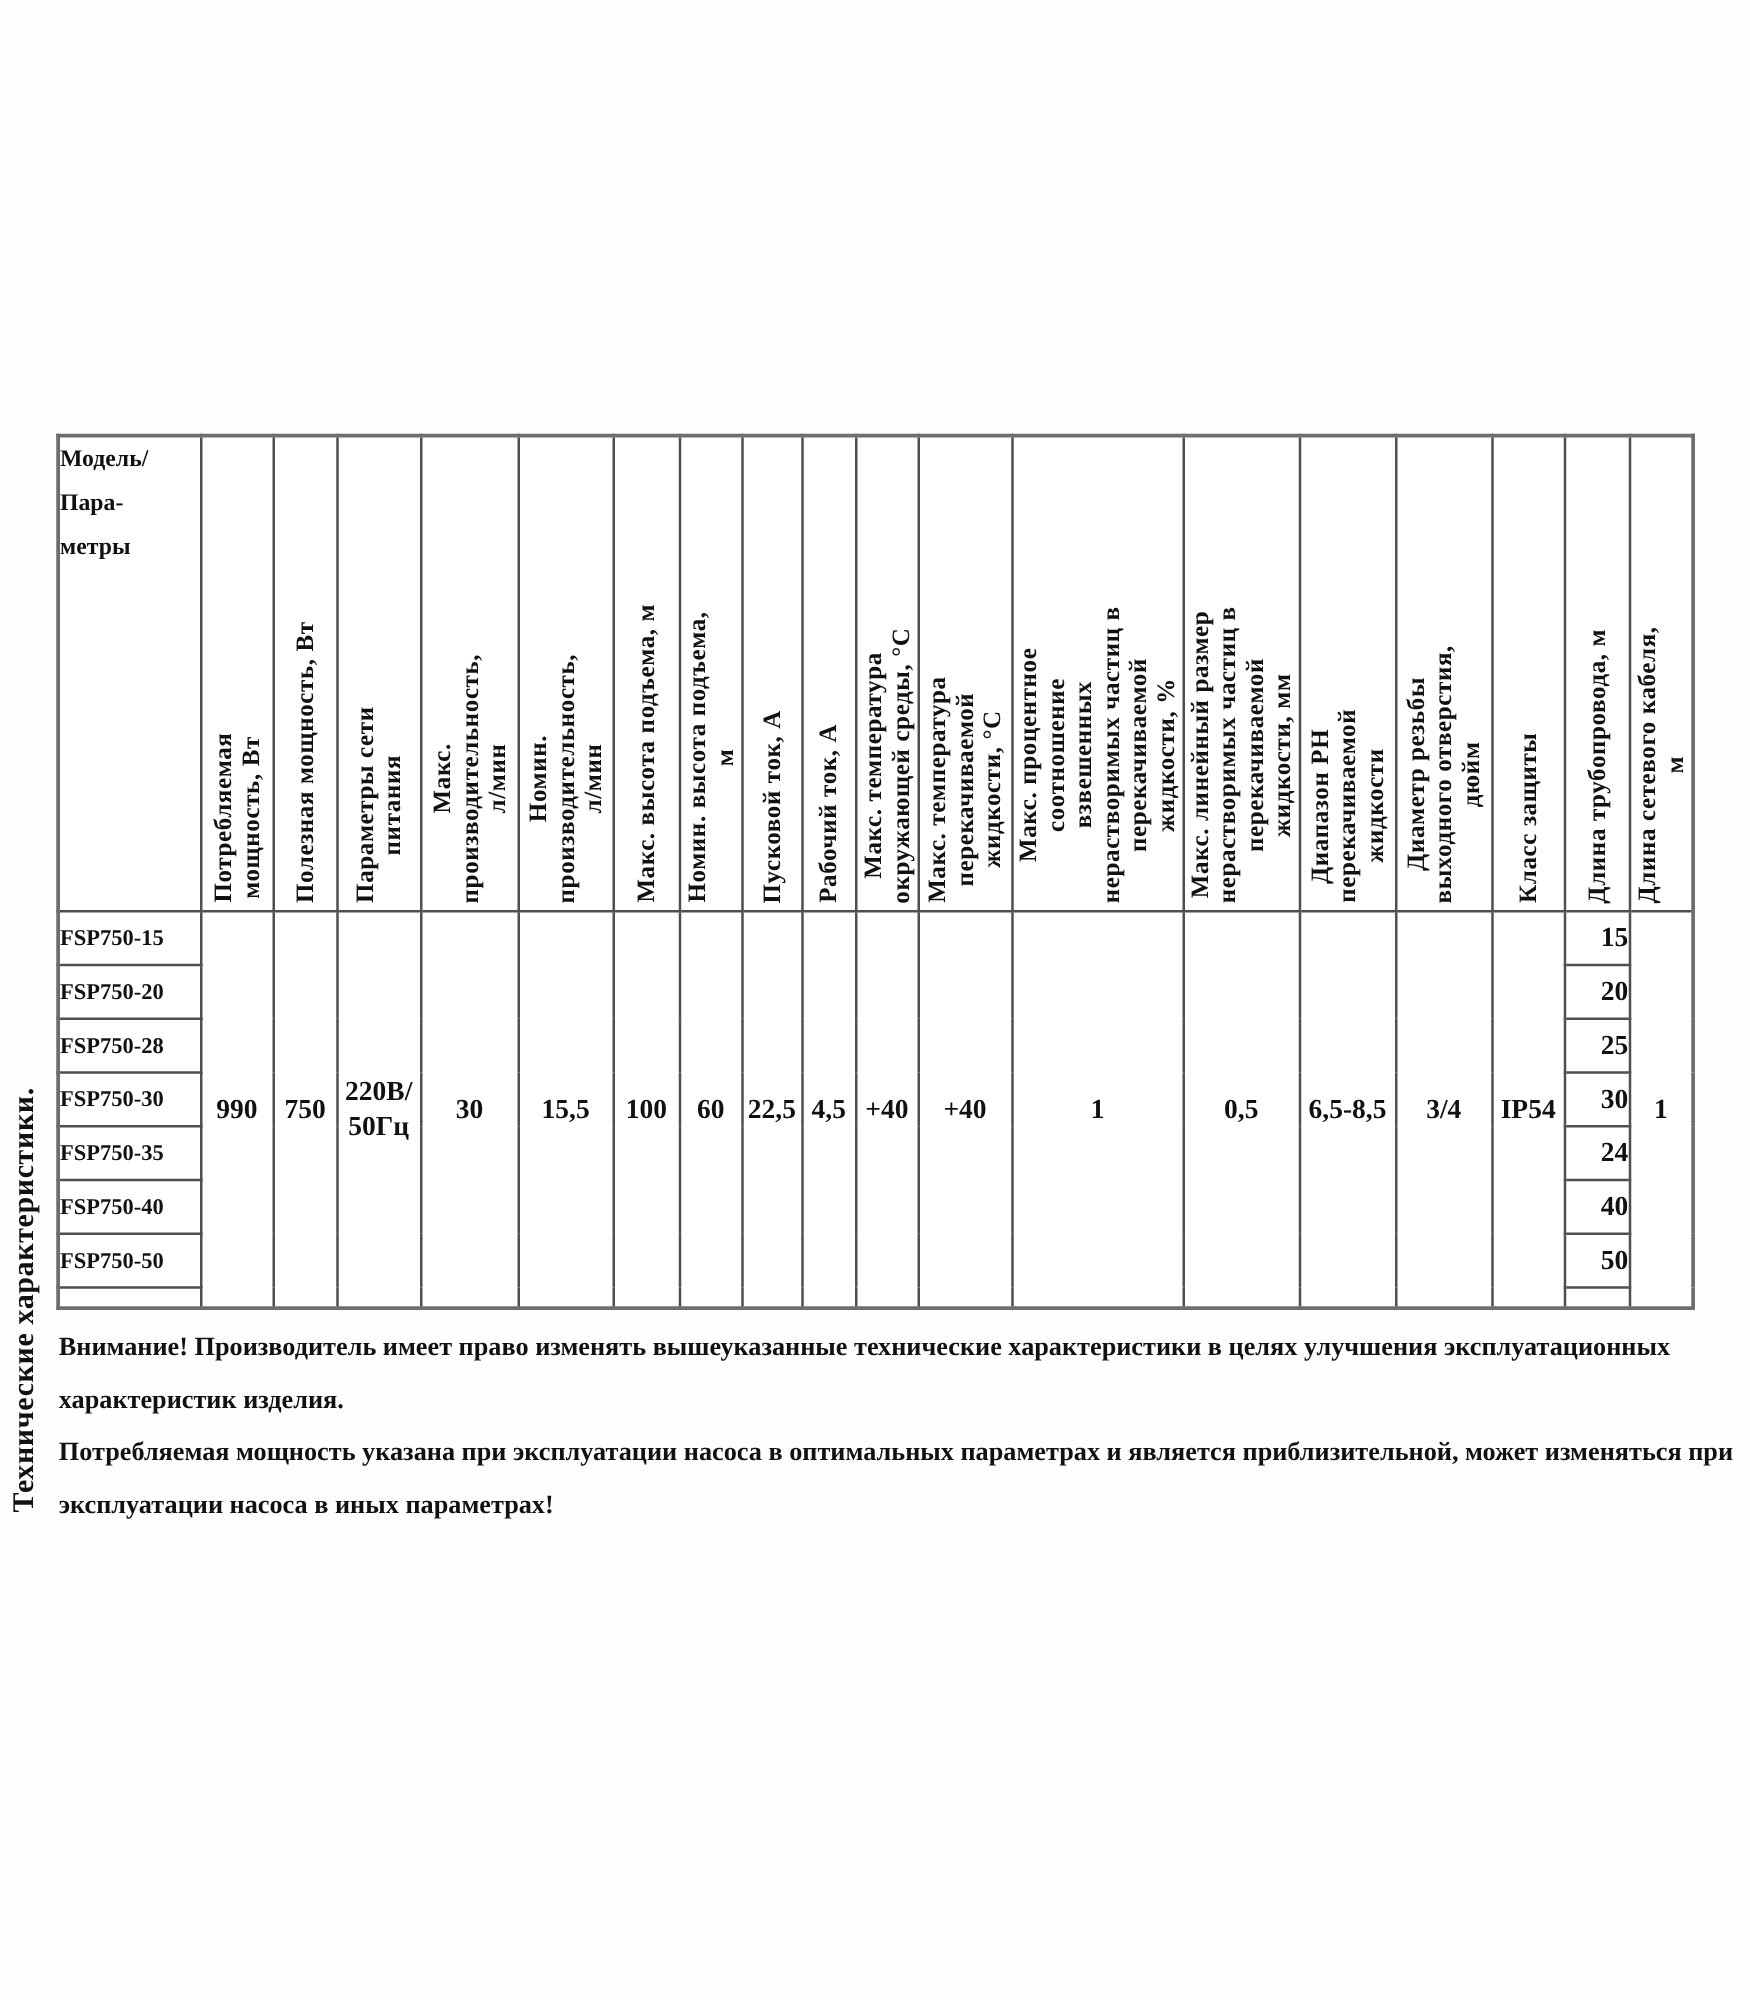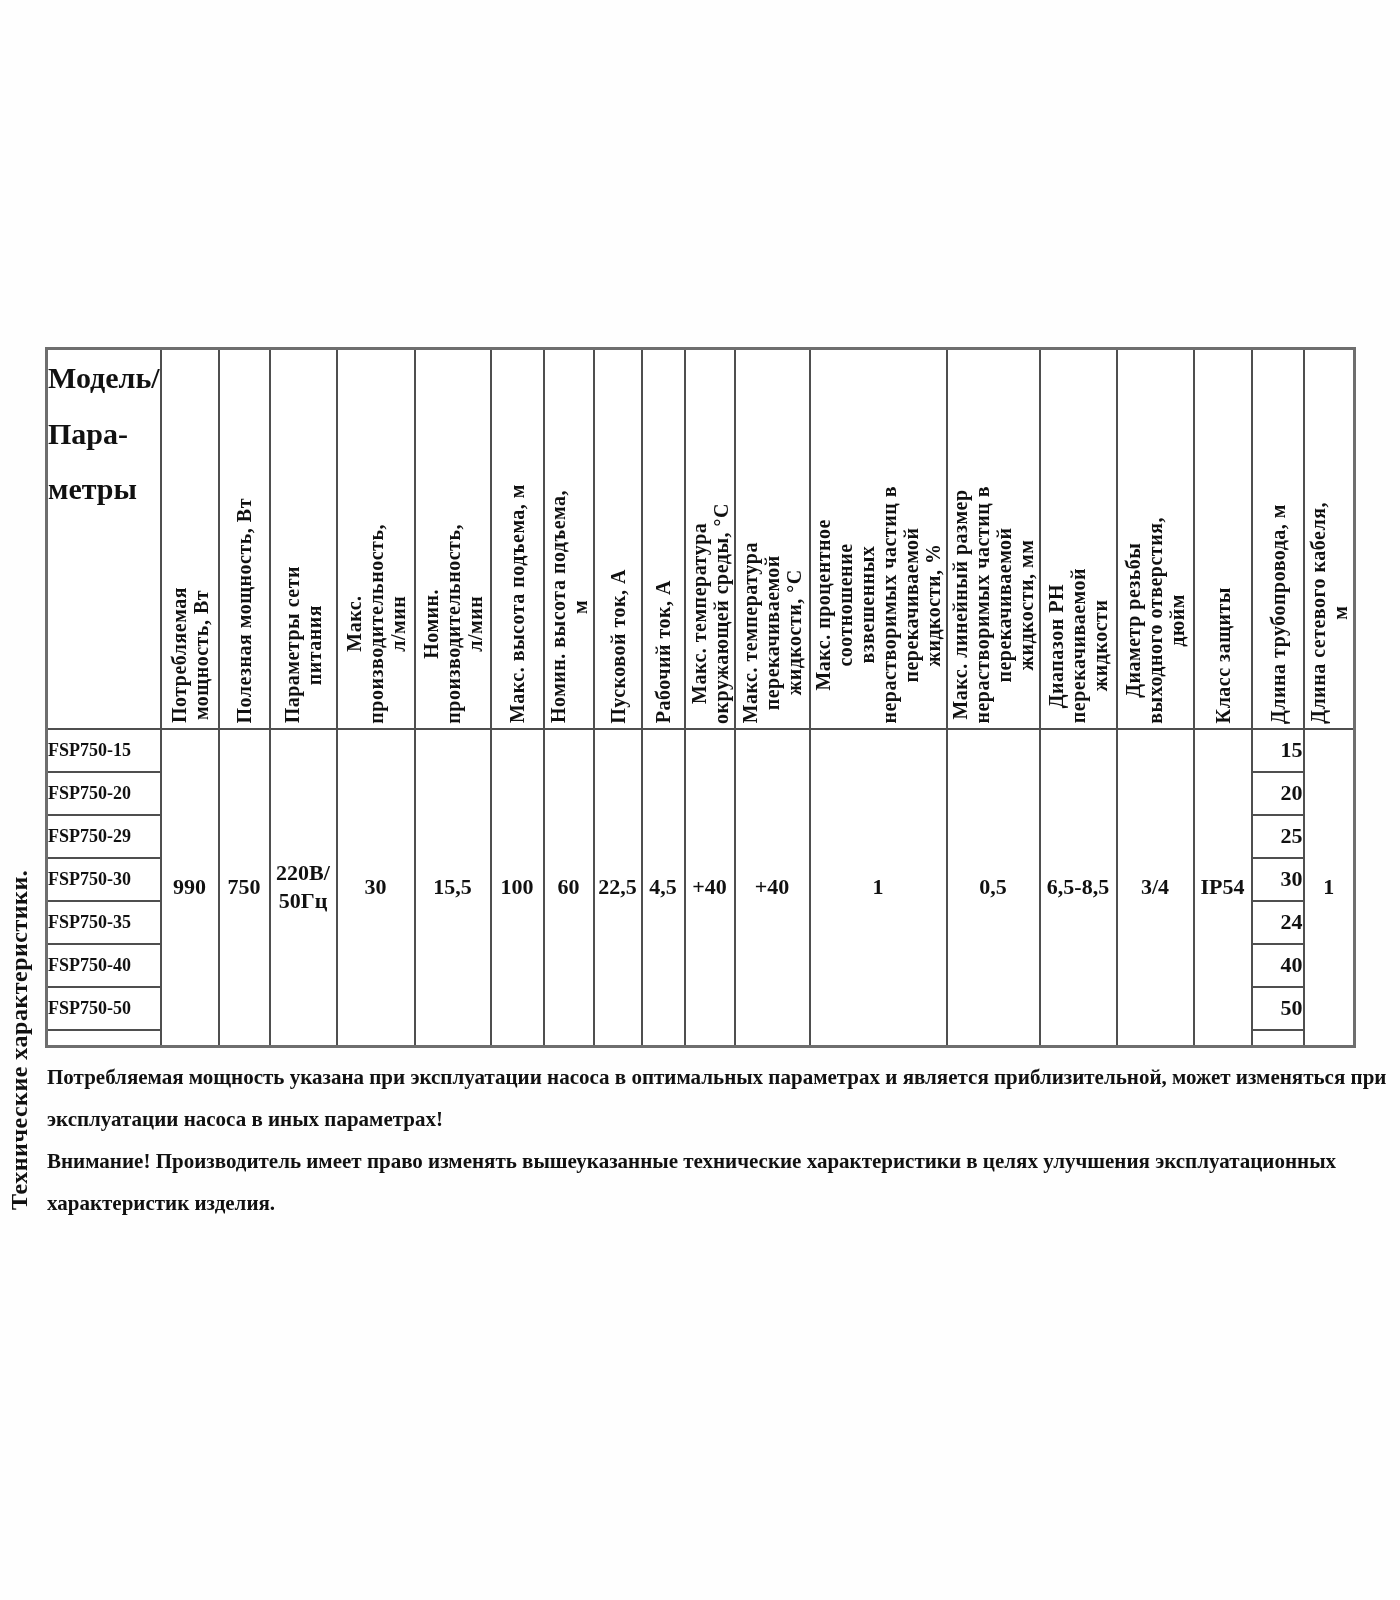--- a/index.html
+++ b/index.html
@@ -37,21 +37,21 @@
     padding:0;
     background:#ffffff;
   }
   tr.header-row{height:380px;}
   tr.r{height:43px;}
   tr.r-last{height:17px;}
 
   th.corner{
     vertical-align:top;text-align:left;
     padding:8px 4px 0 9px;
-    font-size:30px;line-height:1.85;
+    font-size:19px;line-height:1.85;
     white-space:pre-line;
   }
   th.rot{vertical-align:bottom;text-align:center;padding:4px 1px 10px;}
   .vh{
     display:inline-block;
     writing-mode:vertical-rl;
     transform:rotate(180deg);
     white-space:pre-line;
     font-size:20px;
     line-height:1.1;
@@ -167,21 +167,21 @@
         <td class="val" rowspan="8">3/4</td>
         <td class="val" rowspan="8">IP54</td>
         <td class="pipe">15</td>
         <td class="val" rowspan="8">1</td>
       </tr>
       <tr class="r">
         <td class="model">FSP750-20</td>
         <td class="pipe">20</td>
       </tr>
       <tr class="r">
-        <td class="model">FSP750-29</td>
+        <td class="model">FSP750-28</td>
         <td class="pipe">25</td>
       </tr>
       <tr class="r">
         <td class="model">FSP750-30</td>
         <td class="pipe">30</td>
       </tr>
       <tr class="r">
         <td class="model">FSP750-35</td>
         <td class="pipe">24</td>
       </tr>
@@ -194,19 +194,19 @@
         <td class="pipe">50</td>
       </tr>
       <tr class="r-last">
         <td class="model"></td>
         <td class="pipe"></td>
       </tr>
     </tbody>
   </table>
 
   <div class="notes">
+    <p>Внимание! Производитель имеет право изменять вышеуказанные технические характеристики в целях улучшения эксплуатационных
+характеристик изделия.</p>
     <p>Потребляемая мощность указана при эксплуатации насоса в оптимальных параметрах и является приблизительной, может изменяться при
 эксплуатации насоса в иных параметрах!</p>
-    <p>Внимание! Производитель имеет право изменять вышеуказанные технические характеристики в целях улучшения эксплуатационных
-характеристик изделия.</p>
   </div>
 
 </div>
 
 </body></html>

